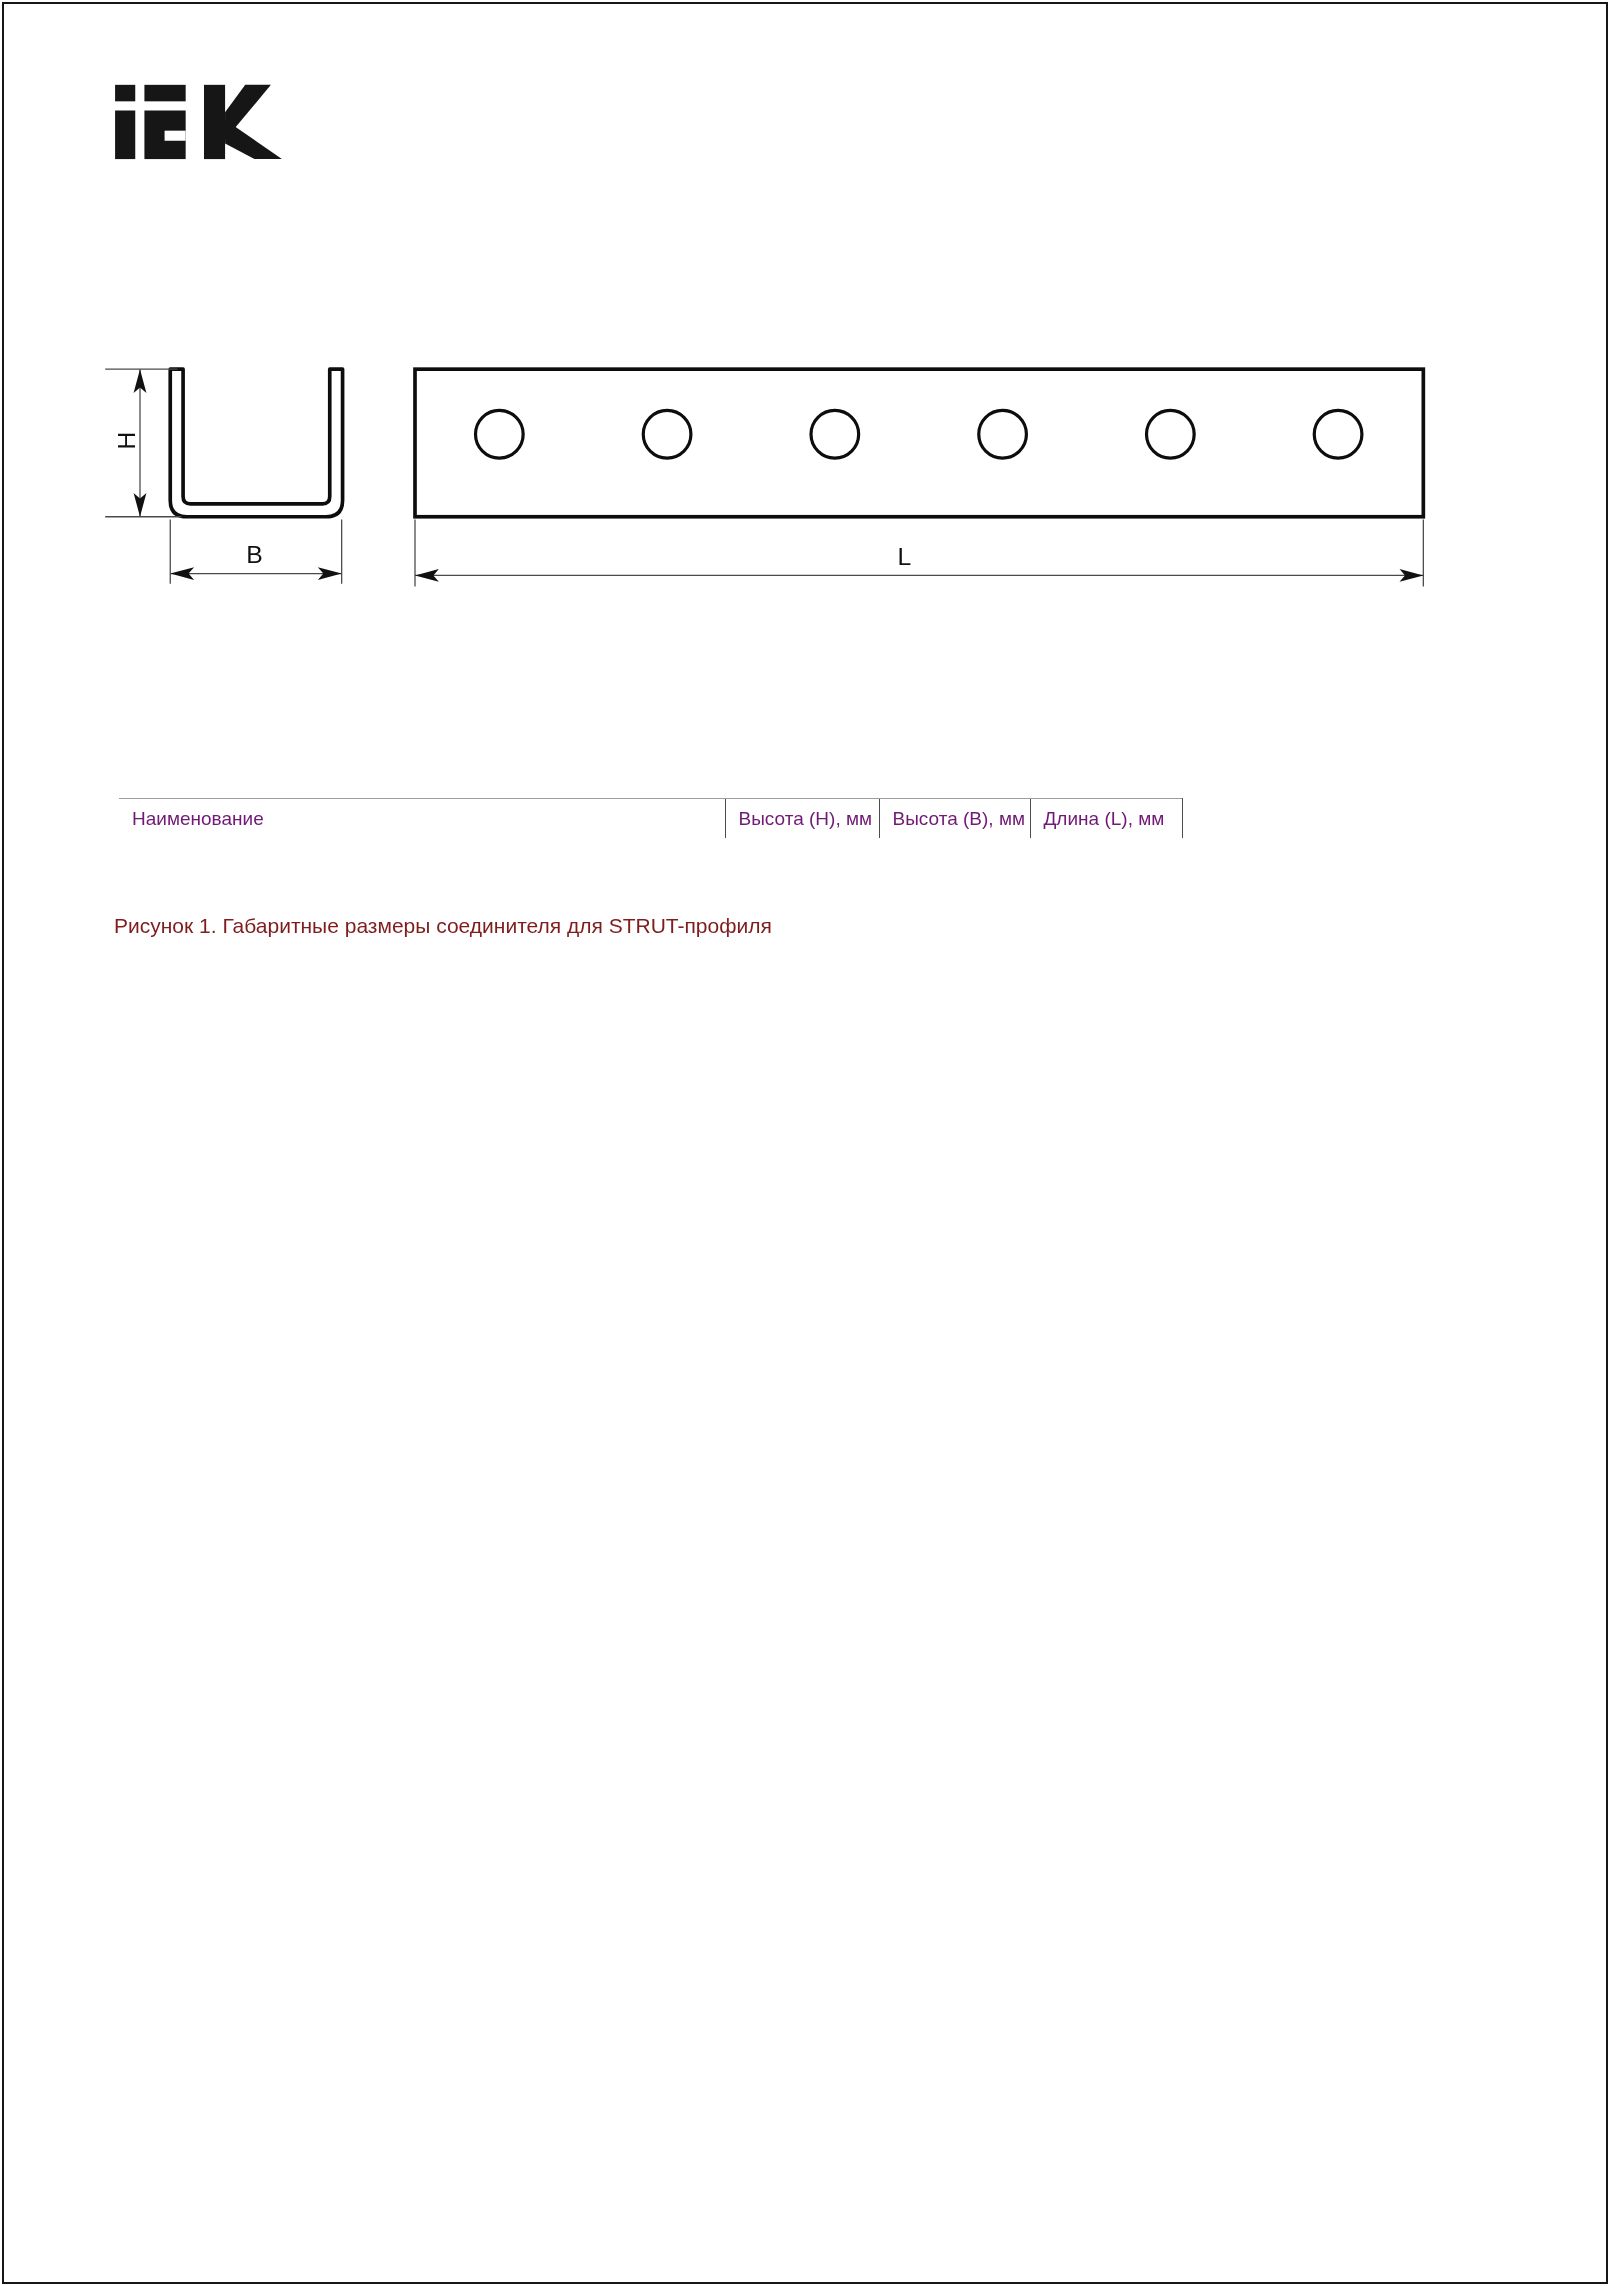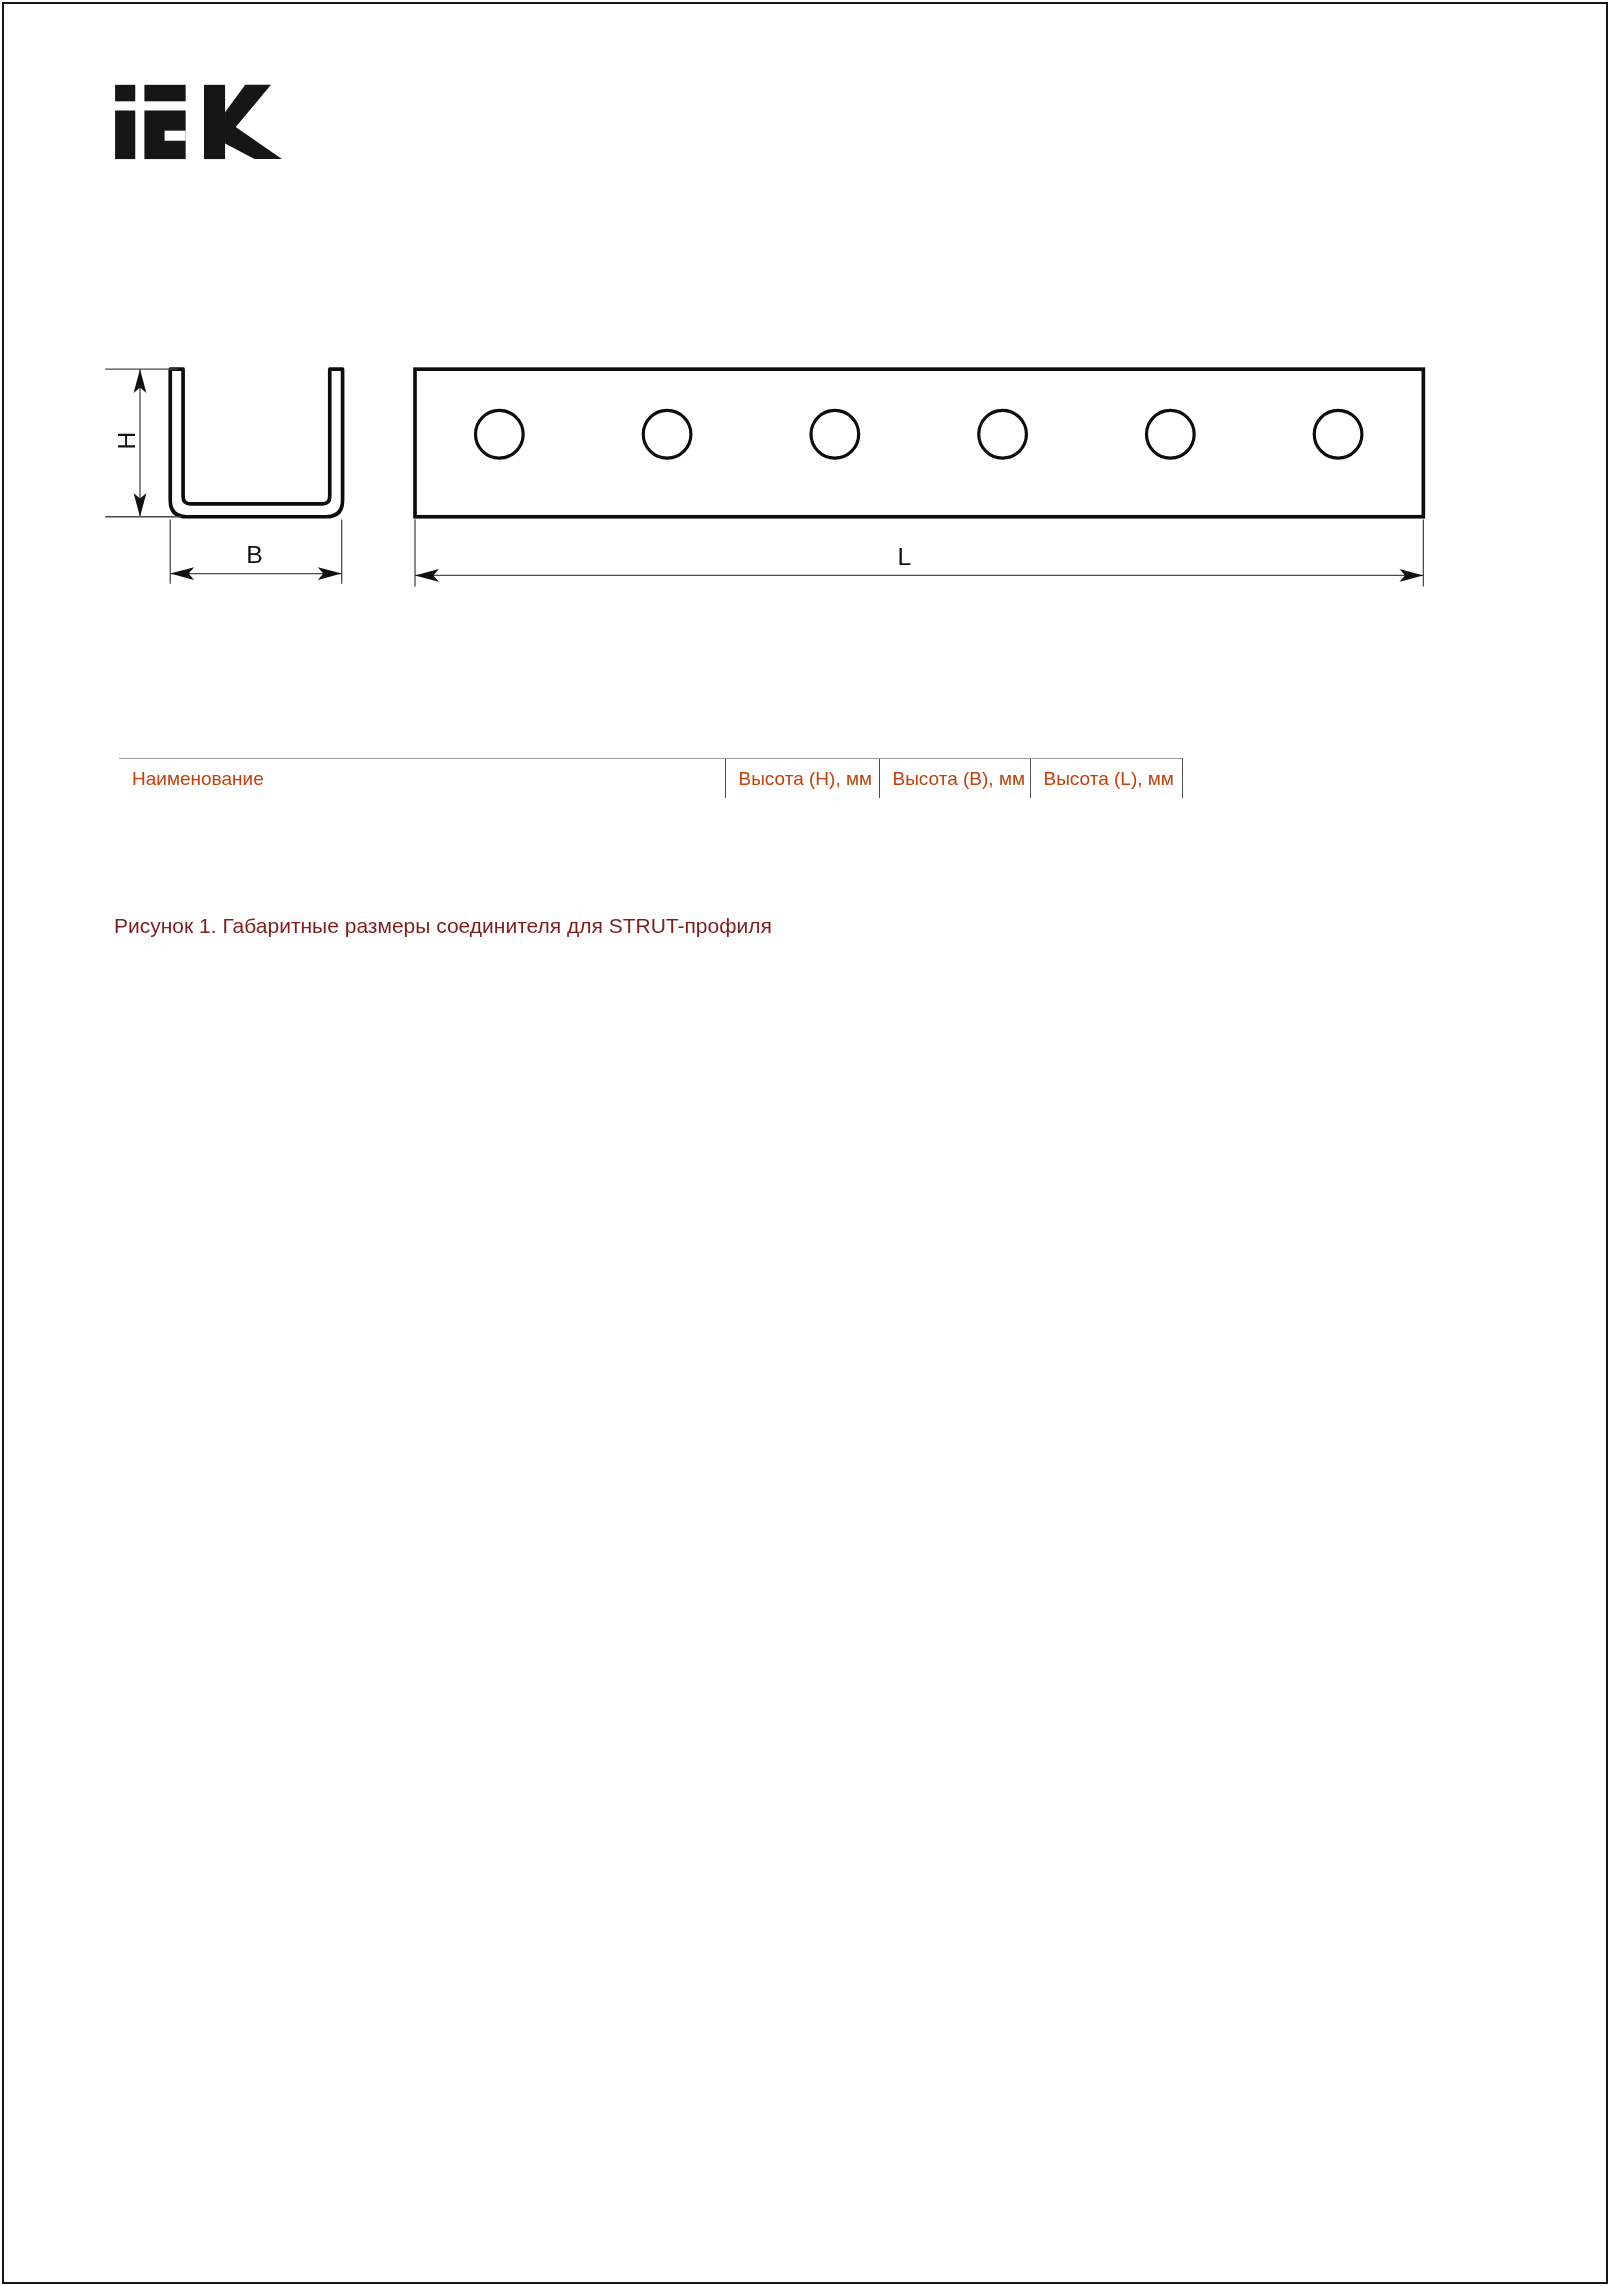--- a/index.html
+++ b/index.html
@@ -32,26 +32,26 @@
   .drawing {
     position: absolute;
     left: 0;
     top: 349px;
     width: 1611px;
     height: 275px;
   }
   .spec-table {
     position: absolute;
     left: 119px;
-    top: 758px;
+    top: 798px;
     width: 1063px;
     border-collapse: collapse;
     table-layout: fixed;
     font-size: 19px;
-    color: #c2410c;
+    color: #701a75;
   }
   .spec-table col.c-name   { width: 606px; }
   .spec-table col.c-height { width: 154px; }
   .spec-table col.c-width  { width: 151px; }
   .spec-table col.c-length { width: 152px; }
   .spec-table tr.header-row td { height: 39px; }
   .spec-table tr.data-row td   { height: 40px; }
   .spec-table td {
     padding: 0 7.3px 0 13px;
     vertical-align: middle;
@@ -151,20 +151,20 @@
       <col class="c-name">
         <col class="c-height">
         <col class="c-width">
         <col class="c-length">
     </colgroup>
     <tbody>
       <tr class="header-row">
         <td>Наименование</td>
         <td>Высота (H), мм</td>
         <td>Высота (B), мм</td>
-        <td>Высота (L), мм</td>
+        <td>Длина (L), мм</td>
       </tr>
     </tbody>
   </table>
 
   <div class="figure-caption">Рисунок 1. Габаритные размеры соединителя для STRUT-профиля</div>
 </div>
 
 
 </body></html>

